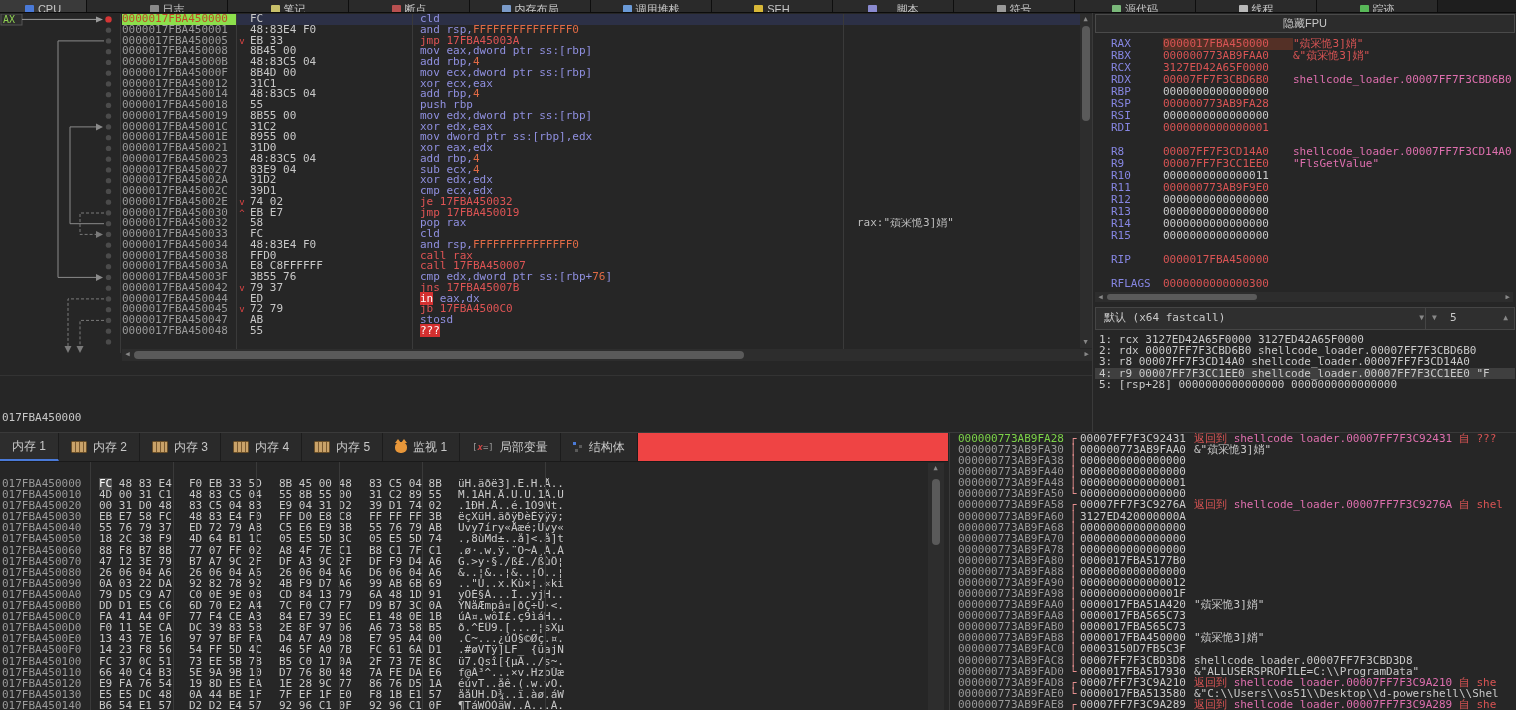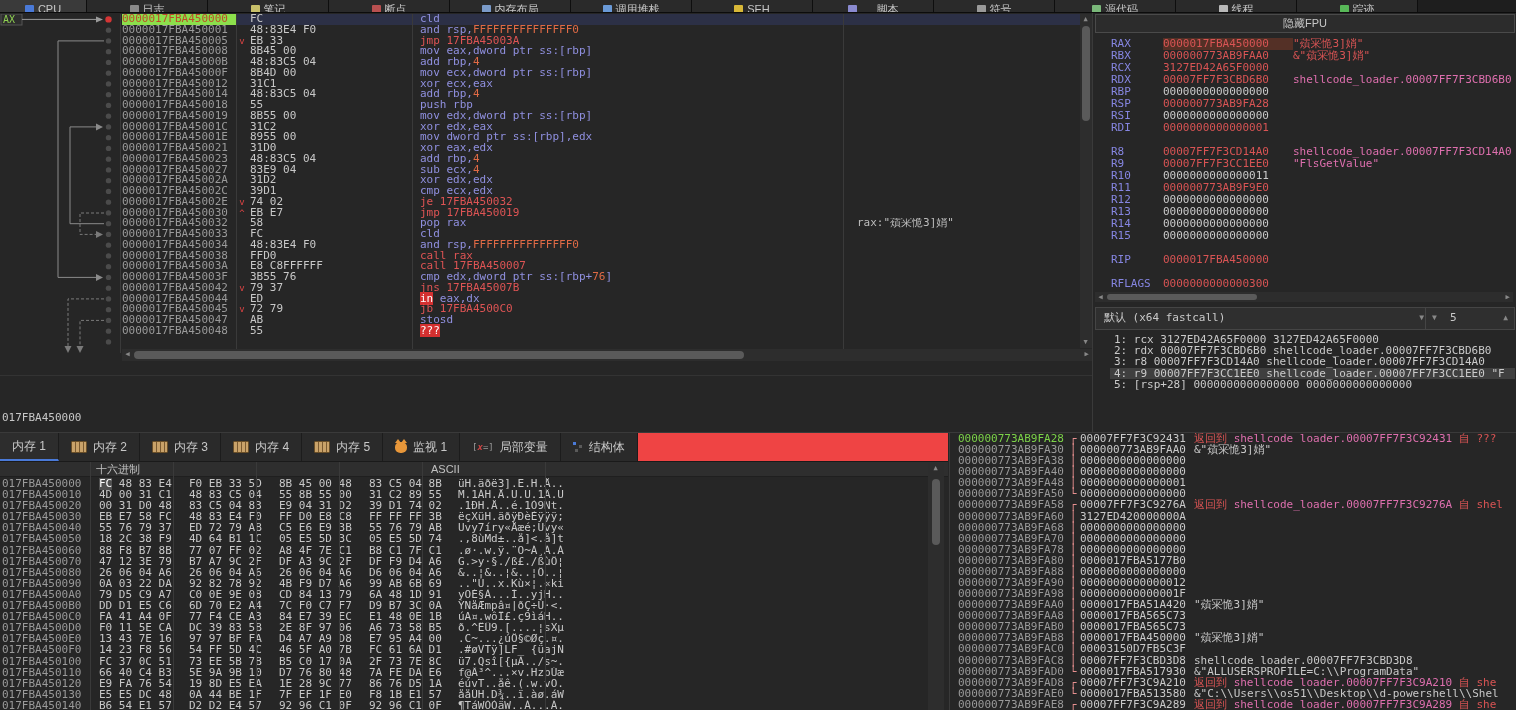--- a/index.html
+++ b/index.html
@@ -50,21 +50,21 @@
   .cm-red{color:#d95454;} .cm-pink{color:#de6fae;} .cm-gray{color:#c8c8c8;}
   #callconv{position:absolute;left:2px;top:294px;width:326px;height:21px;background:#2f2f2f;
     border:1px solid #454545;color:#cacaca;font:11px/20px "DejaVu Sans Mono",monospace;padding-left:8px;}
   #callconv .dd{position:absolute;right:6px;top:0;color:#888;font-size:8px;}
   #argcount{position:absolute;left:332px;top:294px;width:88px;height:21px;background:#2f2f2f;
     border:1px solid #454545;color:#cacaca;font:11px/20px "DejaVu Sans Mono",monospace;}
   #argcount .dd{position:absolute;left:6px;top:0;color:#888;font-size:8px;}
   #argcount .val{position:absolute;left:24px;}
   #argcount .up{position:absolute;right:6px;top:0;color:#888;font-size:8px;}
   #args{position:absolute;left:2px;top:321px;width:420px;}
-  .arow{height:11.2px;font-size:11px;line-height:11.3px;color:#cacaca;white-space:pre;padding-left:4px;margin-left:15px;}
+  .arow{height:11.2px;font-size:11px;line-height:11.3px;color:#cacaca;white-space:pre;padding-left:4px;}
   .arow.sel{background:#3f3f3f;}
   
   #dump-pane{position:absolute;left:0;top:432px;width:949px;height:278px;background:#262626;
     border-right:1px solid #3a3a3a;border-top:1px solid #3a3a3a;}
   #dump-tabs{position:absolute;left:0;top:0;width:948px;height:28px;display:flex;background:#ef4444;
     border-bottom:1px solid #1a1a1a;}
   .d-tab{display:flex;align-items:center;justify-content:center;gap:6px;border-right:1px solid #1c1c1c;
     background:#2a2a2a;padding:0 12px;}
   .d-tab.sel{background:#2d2d2d;border-bottom:2px solid #4a7ad8;}
   .d-tab span{font:12px "Liberation Sans",sans-serif;color:#c8c8c8;}
@@ -100,21 +100,21 @@
   .s-cmt{flex:1;overflow:hidden;white-space:pre;}
 </style>
 </head>
 <body>
 
 <div id="toolbar">
     <div class="tb-tab sel" style="width: 86px;">
       <i class="tb-ic" style="background: rgb(74, 122, 216);"></i>
       <span>CPU</span>
     </div>
-    <div class="tb-tab" style="width: 120px;">
+    <div class="tb-tab" style="width: 120px; padding-left: 20px;">
       <i class="tb-ic" style="background: rgb(138, 138, 138);"></i>
       <span>日志</span>
     </div>
     <div class="tb-tab" style="width: 120px;">
       <i class="tb-ic" style="background: rgb(200, 192, 106);"></i>
       <span>笔记</span>
     </div>
     <div class="tb-tab" style="width: 120px;">
       <i class="tb-ic" style="background: rgb(184, 80, 80);"></i>
       <span>断点</span>
@@ -335,24 +335,20 @@
       </div>
       <div class="d-tab">
         <i class="ic-struct">
           <i class="b"></i>
           <i class="d1"></i>
           <i class="d2"></i>
         </i>
         <span>结构体</span>
       </div>
     </div>
-  <div id="dump-head">
-    <span class="h-hex">十六进制</span>
-    <span class="h-ascii">ASCII</span>
-  </div>
   <div id="dump-rows">
       <div class="hrow"><span class="h-addr">017FBA450000</span><span class="h-g"><span class="fb">FC</span> 48 83 E4</span><span class="h-g">F0 EB 33 5D</span><span class="h-g">8B 45 00 48</span><span class="h-g">83 C5 04 8B</span><span class="h-ascii2">üH.äðë3].E.H.Å..</span></div>
       <div class="hrow"><span class="h-addr">017FBA450010</span><span class="h-g">4D 00 31 C1</span><span class="h-g">48 83 C5 04</span><span class="h-g">55 8B 55 00</span><span class="h-g">31 C2 89 55</span><span class="h-ascii2">M.1ÁH.Å.U.U.1Â.U</span></div>
       <div class="hrow"><span class="h-addr">017FBA450020</span><span class="h-g">00 31 D0 48</span><span class="h-g">83 C5 04 83</span><span class="h-g">E9 04 31 D2</span><span class="h-g">39 D1 74 02</span><span class="h-ascii2">.1ÐH.Å..é.1Ò9Ñt.</span></div>
       <div class="hrow"><span class="h-addr">017FBA450030</span><span class="h-g">EB E7 58 FC</span><span class="h-g">48 83 E4 F0</span><span class="h-g">FF D0 E8 C8</span><span class="h-g">FF FF FF 3B</span><span class="h-ascii2">ëçXüH.äðÿÐèÈÿÿÿ;</span></div>
       <div class="hrow"><span class="h-addr">017FBA450040</span><span class="h-g">55 76 79 37</span><span class="h-g">ED 72 79 AB</span><span class="h-g">C5 E6 E9 3B</span><span class="h-g">55 76 79 AB</span><span class="h-ascii2">Uvy7íry«Åæé;Uvy«</span></div>
       <div class="hrow"><span class="h-addr">017FBA450050</span><span class="h-g">18 2C 38 F9</span><span class="h-g">4D 64 B1 1C</span><span class="h-g">05 E5 5D 3C</span><span class="h-g">05 E5 5D 74</span><span class="h-ascii2">.,8ùMd±..å]&lt;.å]t</span></div>
       <div class="hrow"><span class="h-addr">017FBA450060</span><span class="h-g">88 F8 B7 8B</span><span class="h-g">77 07 FF 02</span><span class="h-g">A8 4F 7E C1</span><span class="h-g">B8 C1 7F C1</span><span class="h-ascii2">.ø·.w.ÿ.¨O~Á¸Á.Á</span></div>
       <div class="hrow"><span class="h-addr">017FBA450070</span><span class="h-g">47 12 3E 79</span><span class="h-g">B7 A7 9C 2F</span><span class="h-g">DF A3 9C 2F</span><span class="h-g">DF F9 D4 A6</span><span class="h-ascii2">G.&gt;y·§./ß£./ßùÔ¦</span></div>
       <div class="hrow"><span class="h-addr">017FBA450080</span><span class="h-g">26 06 04 A6</span><span class="h-g">26 06 04 A6</span><span class="h-g">26 06 04 A6</span><span class="h-g">D6 06 04 A6</span><span class="h-ascii2">&amp;..¦&amp;..¦&amp;..¦Ö..¦</span></div>

